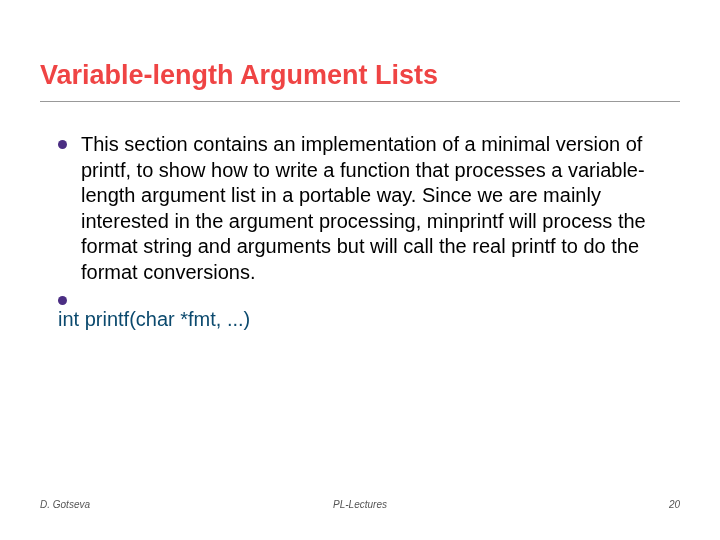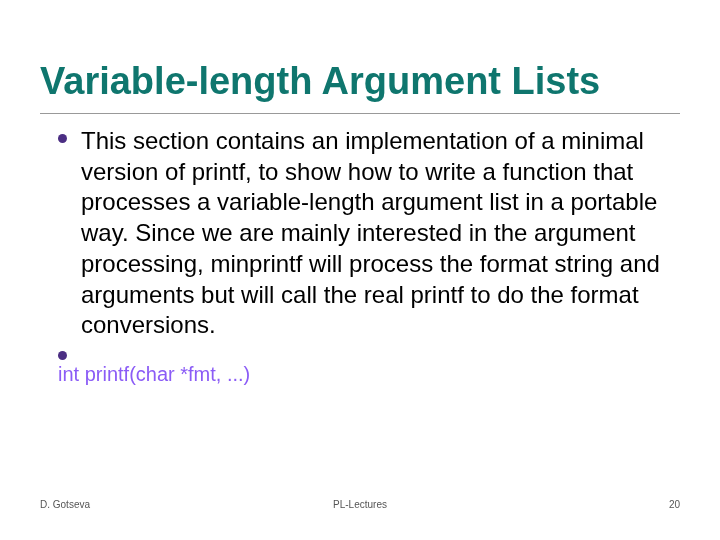--- a/index.html
+++ b/index.html
@@ -11,65 +11,66 @@
     position: relative;
     overflow: hidden;
   }
   .slide {
     width: 100%;
     height: 100%;
     padding: 60px 40px 0 40px;
     position: relative;
   }
   .title {
-    font-size: 38px;
+    font-size: 27px;
     font-weight: bold;
-    color: #0f766e;
+    color: #ef4444;
     padding-bottom: 10px;
     border-bottom: 1px solid #999;
-    margin-bottom: 12px;
+    margin-bottom: 30px;
   }
   .content {
     padding-left: 18px;
   }
   .bullet-item {
     display: flex;
     align-items: flex-start;
     margin-bottom: 2px;
   }
   .bullet {
     width: 9px;
     height: 9px;
     background: #4b2e83;
     border-radius: 50%;
     flex-shrink: 0;
     margin-top: 8px;
     margin-right: 14px;
   }
   .bullet-text {
-    font-size: 24px;
+    font-size: 20px;
     line-height: 1.28;
     color: #000;
   }
   .plain-text {
     font-size: 20px;
     line-height: 1.28;
-    color: #8b5cf6;
+    color: #0c4a6e;
   }
   .footer {
     position: absolute;
     bottom: 30px;
     left: 0;
     width: 100%;
     padding: 0 40px;
     display: flex;
     justify-content: space-between;
     align-items: center;
     font-size: 10px;
     color: #555;
+    font-style: italic;
   }
   .footer-center {
     position: absolute;
     left: 50%;
     transform: translateX(-50%);
   }
 </style>
 </head>
 <body>
 

